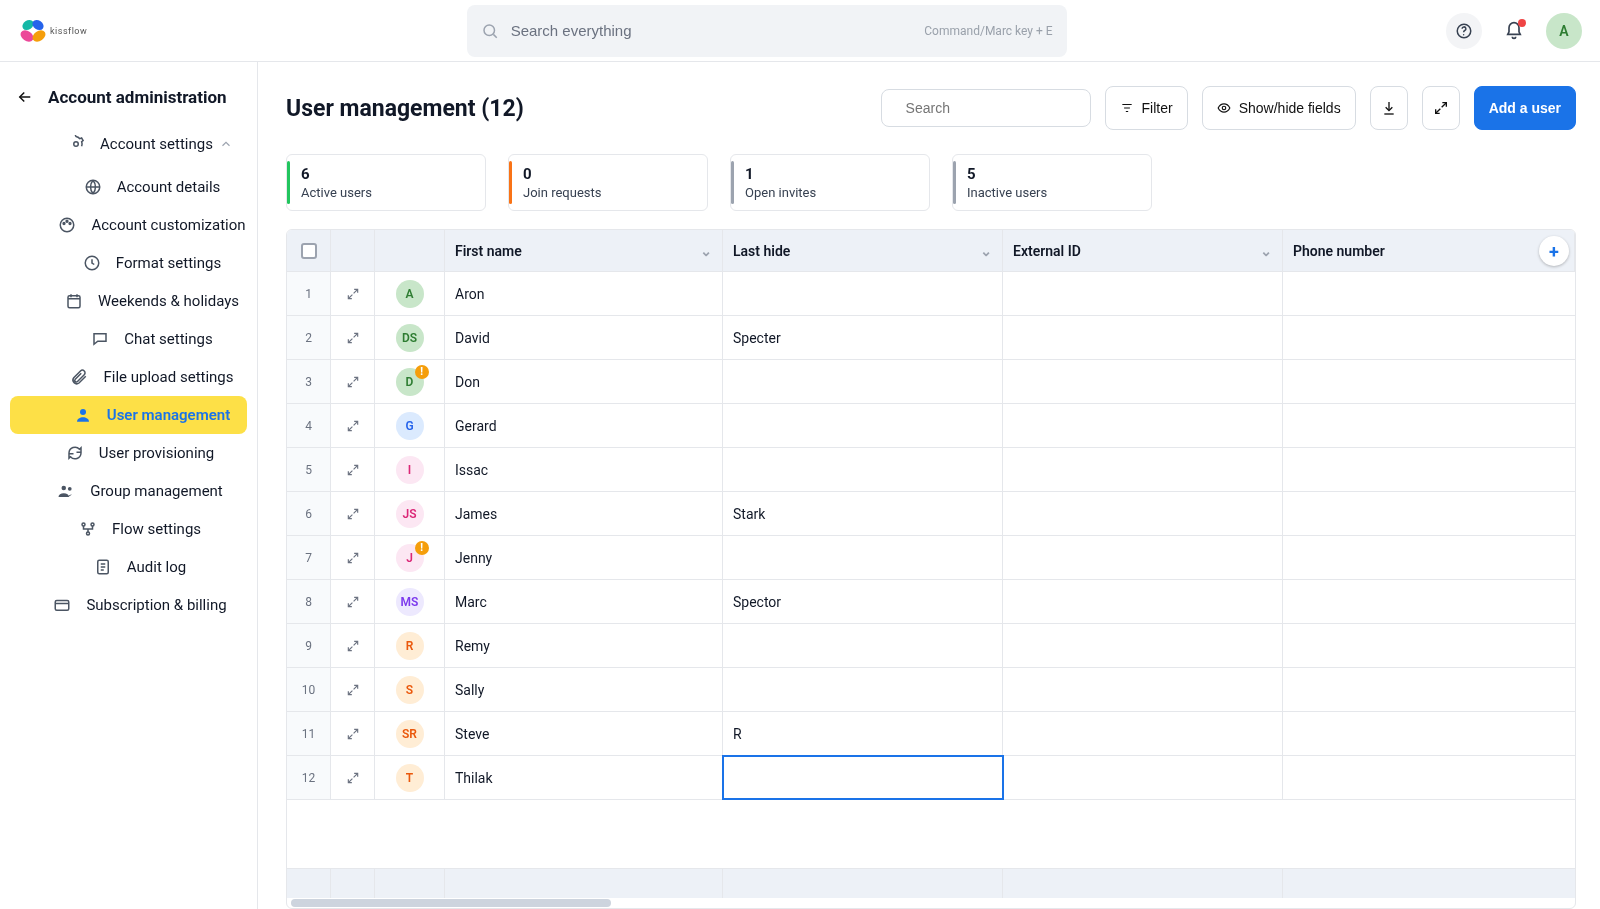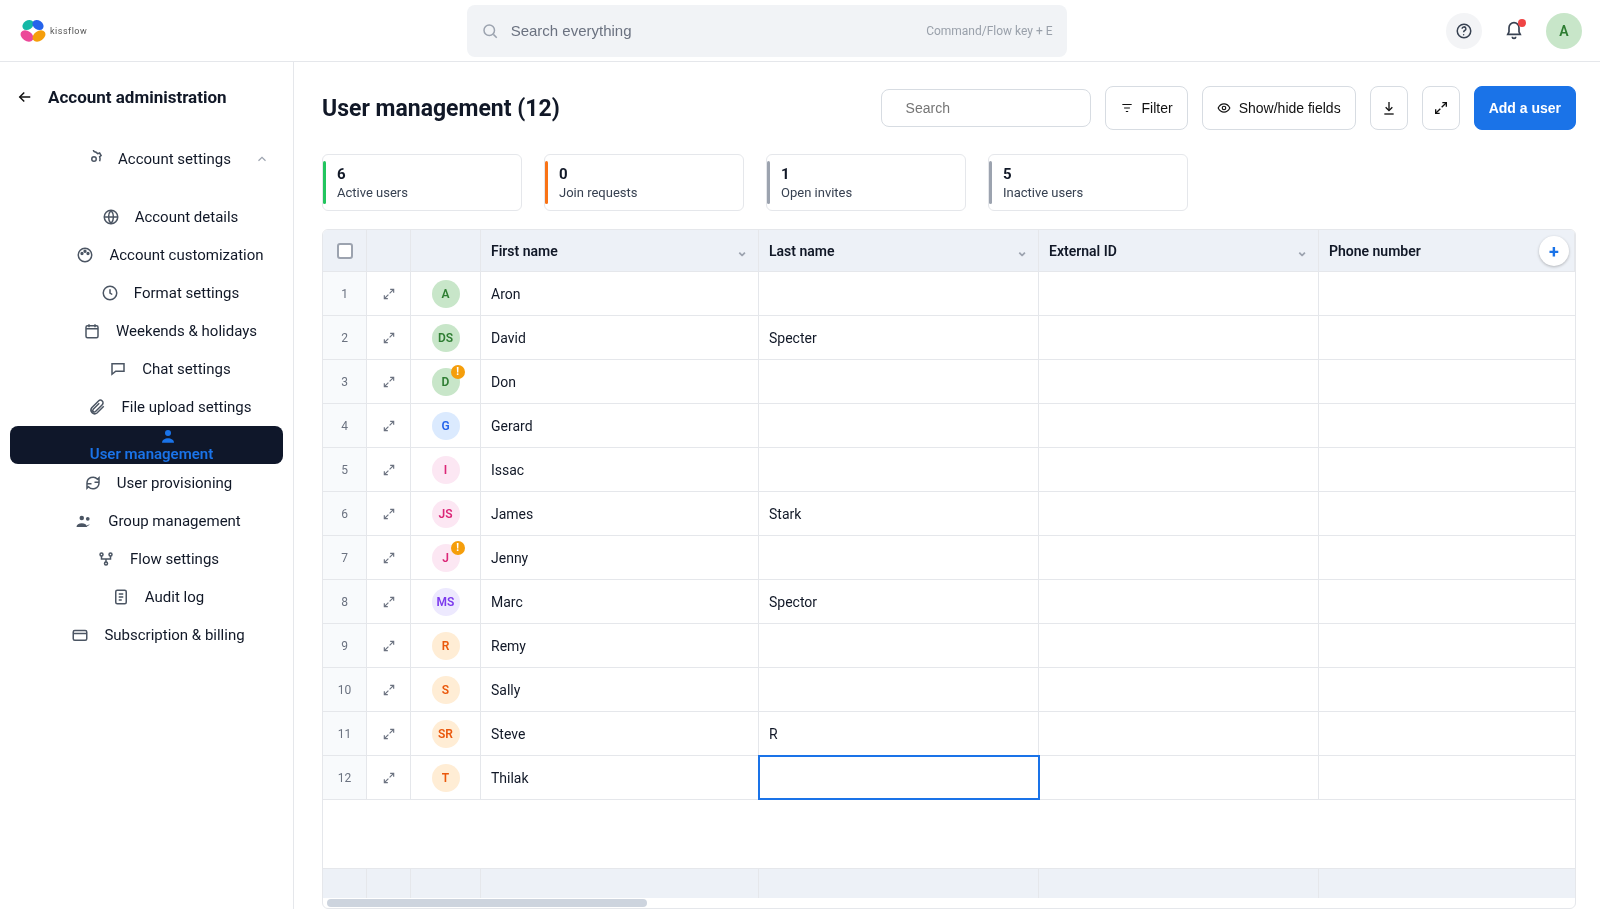--- a/index.html
+++ b/index.html
@@ -34,28 +34,28 @@
   .top-right{display:flex;align-items:center;gap:14px;margin-left:auto;}
   .circle-btn{width:36px;height:36px;border-radius:50%;display:flex;align-items:center;justify-content:center;background:#f3f4f6;color:#374151;position:relative;}
   .circle-btn.bell{background:transparent;}
   .dot{position:absolute;top:6px;right:6px;width:8px;height:8px;background:#ef4444;border-radius:50%;}
   .avatar-a{width:36px;height:36px;border-radius:50%;background:#c8e6c9;color:#2e7d32;font-weight:600;display:flex;align-items:center;justify-content:center;}
 
   
   .main{display:flex;height:calc(100% - 62px);}
 
   
-  .sidebar{width:294px;border-right:1px solid var(--border);padding:18px 10px 10px 10px;display:flex;flex-direction:column;gap:16px;}
+  .sidebar{width:258px;border-right:1px solid var(--border);padding:18px 10px 10px 10px;display:flex;flex-direction:column;gap:1px;}
   .side-title{display:flex;align-items:center;gap:12px;padding:6px 10px 16px 4px;font-size:17px;font-weight:700;}
   .side-title .back{width:22px;height:22px;display:flex;align-items:center;justify-content:center;color:#111;}
   .nav-row{position:relative;display:flex;align-items:center;height:38px;border-radius:8px;cursor:pointer;justify-content:center;}
   .nav-row .icon{width:28px;display:flex;align-items:center;justify-content:center;color:#4b5563;margin-left:18px;}
   .nav-row .label{margin-left:10px;font-size:15px;}
   .nav-row.indent .icon{margin-left:42px;}
-  .nav-row.active{background:#0f172a;color:var(--blue);flex-direction:column;}
+  .nav-row.active{background:#fde047;color:var(--blue);}
   .nav-row.active .icon{color:var(--blue);}
   .nav-row.active .label{font-weight:600;}
 
   
   .content{flex:1;padding:24px 24px 0 28px;display:flex;flex-direction:column;min-width:0;}
   .page-head{display:flex;align-items:center;}
   .page-title{font-size:23px;font-weight:700;}
   .page-actions{margin-left:auto;display:flex;align-items:center;gap:14px;}
   .field-search{display:flex;align-items:center;gap:10px;border:1px solid var(--border2);border-radius:8px;height:38px;padding:0 12px;width:210px;color:#94a3b8;}
   .field-search input{border:none;outline:none;font-size:14px;flex:1;}
@@ -121,21 +121,21 @@
     </svg>
     <span class="brand-name">kissflow</span>
   </div>
   <div class="search-wrap">
     <div class="search-box">
       <svg width="18" height="18" viewBox="0 0 24 24" fill="none" stroke="#9ca3af" stroke-width="2">
           <circle cx="11" cy="11" r="7"></circle>
           <line x1="21" y1="21" x2="16.5" y2="16.5"></line>
         </svg>
       <input placeholder="Search everything" style="">
-      <span class="search-hint">Command/Flow key + E</span>
+      <span class="search-hint">Command/Marc key + E</span>
     </div>
   </div>
   <div class="top-right">
     <div class="circle-btn">
       <svg width="18" height="18" viewBox="0 0 24 24" fill="none" stroke="#374151" stroke-width="2">
           <circle cx="12" cy="12" r="9"></circle>
           <path d="M9.5 9a2.5 2.5 0 1 1 3.5 2.3c-.9.4-1.5 1-1.5 2.2"></path>
           <circle cx="11.5" cy="17" r="1" fill="#374151" stroke="none"></circle>
         </svg>
     </div>
@@ -362,21 +362,21 @@
         <div class="th col-idx">
             <span class="checkbox"></span>
           </div>
         <div class="th col-exp"></div>
         <div class="th col-av"></div>
         <div class="th col-fn">
             <span>First name</span>
             <span class="sort">⌄</span>
           </div>
         <div class="th col-ln">
-            <span>Last name</span>
+            <span>Last hide</span>
             <span class="sort">⌄</span>
           </div>
         <div class="th col-ex">
             <span>External ID</span>
             <span class="sort">⌄</span>
           </div>
         <div class="th col-ph">
             <span>Phone number</span>
           </div>
         <div class="add-col">

